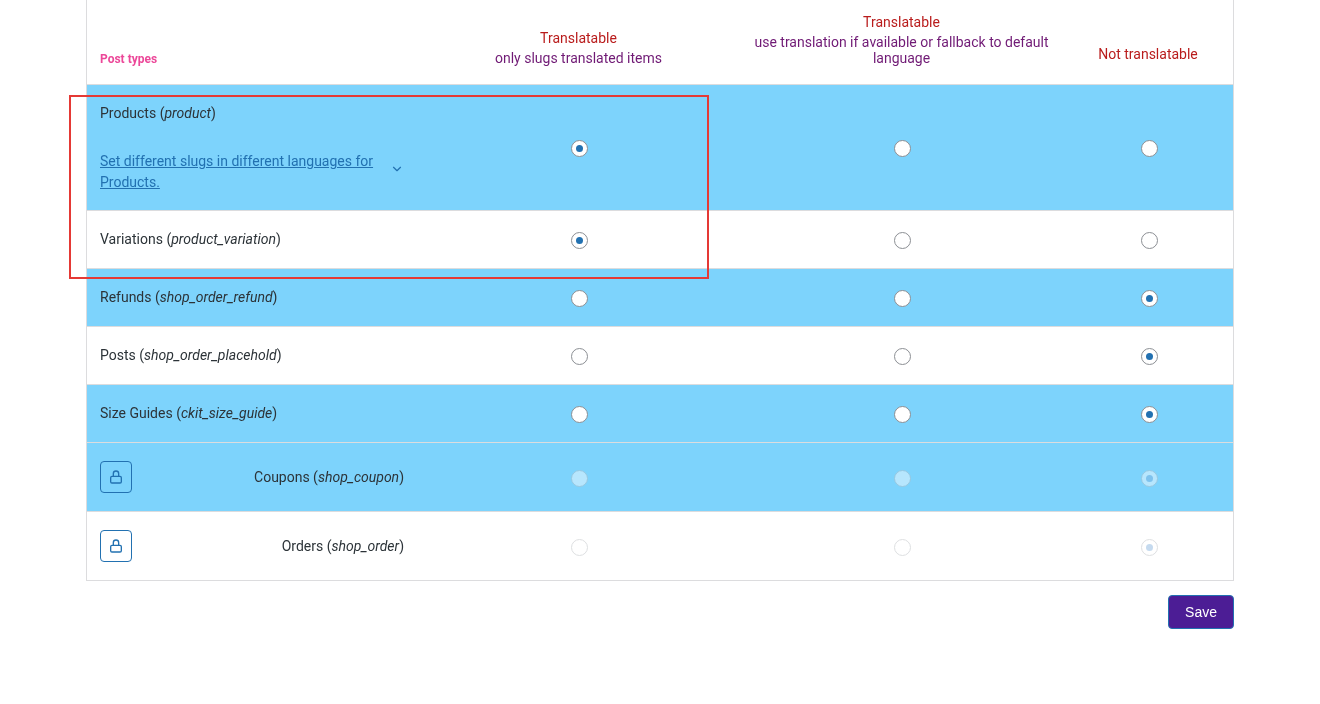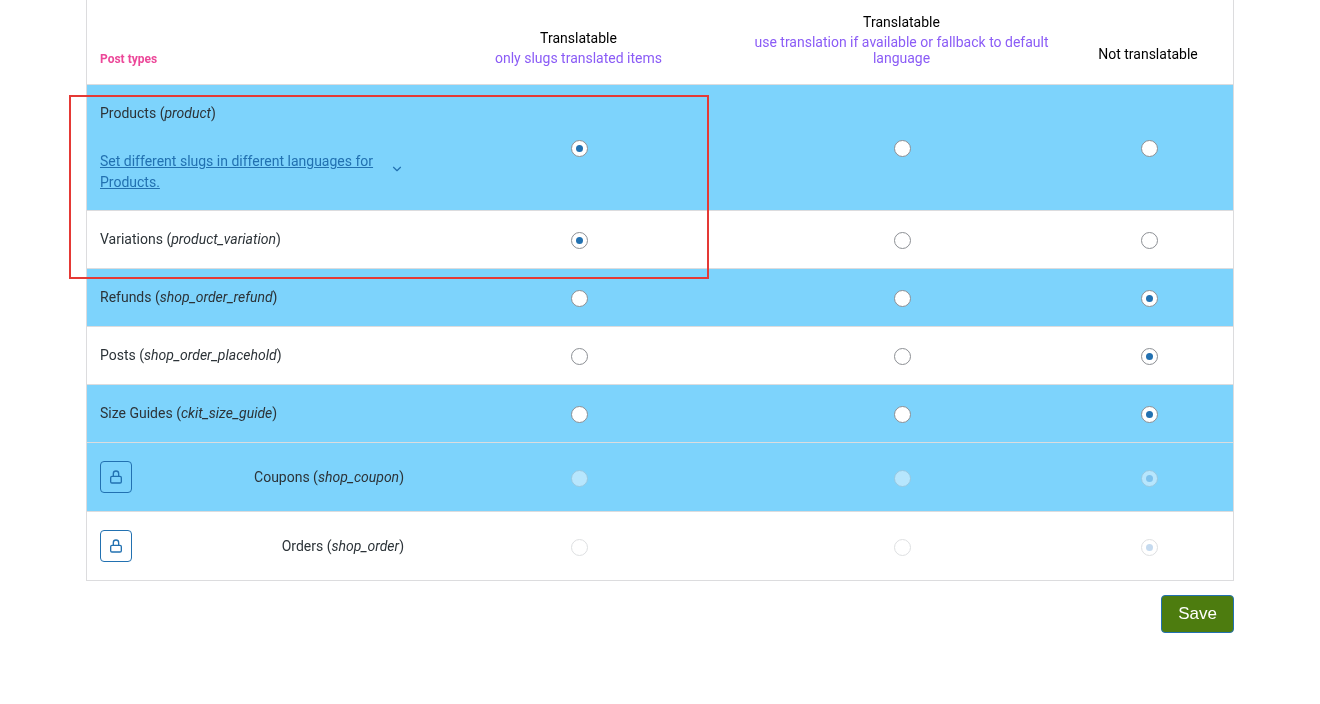--- a/index.html
+++ b/index.html
@@ -33,26 +33,26 @@
       color: #ec4899;
       font-weight: bold;
     }
     .col-opt {
       flex: 1;
       text-align: center;
       padding: 14px 10px 18px 10px;
     }
     .col-opt .opt-title {
       font-size: 14px;
-      color: #000000;
+      color: #b91c1c;
       margin-bottom: 4px;
     }
     .col-opt .opt-sub {
       font-size: 14px;
-      color: #8b5cf6;
+      color: #701a75;
     }
     .section-body { }
     .row {
       display: flex;
       align-items: center;
       min-height: 58px;
       border-bottom: 1px solid #dcdcde;
       position: relative;
     }
     .row:last-child { border-bottom: none; }
@@ -128,25 +128,25 @@
       position: absolute;
       border: 2px solid #e53935;
       pointer-events: none;
       z-index: 5;
     }
     .save-wrap {
       text-align: right;
       margin-top: 14px;
     }
     .btn-save {
-      background: #4d7c0f;
+      background: #4c1d95;
       color: #fff;
       border: 1px solid #2271b1;
       padding: 8px 16px;
-      font-size: 17px;
+      font-size: 14px;
       border-radius: 4px;
       cursor: pointer;
     }
   </style>
 </head>
 <body>
 
 <div class="wrap">
   <div class="settings-table-container" style="position:relative;">
 

